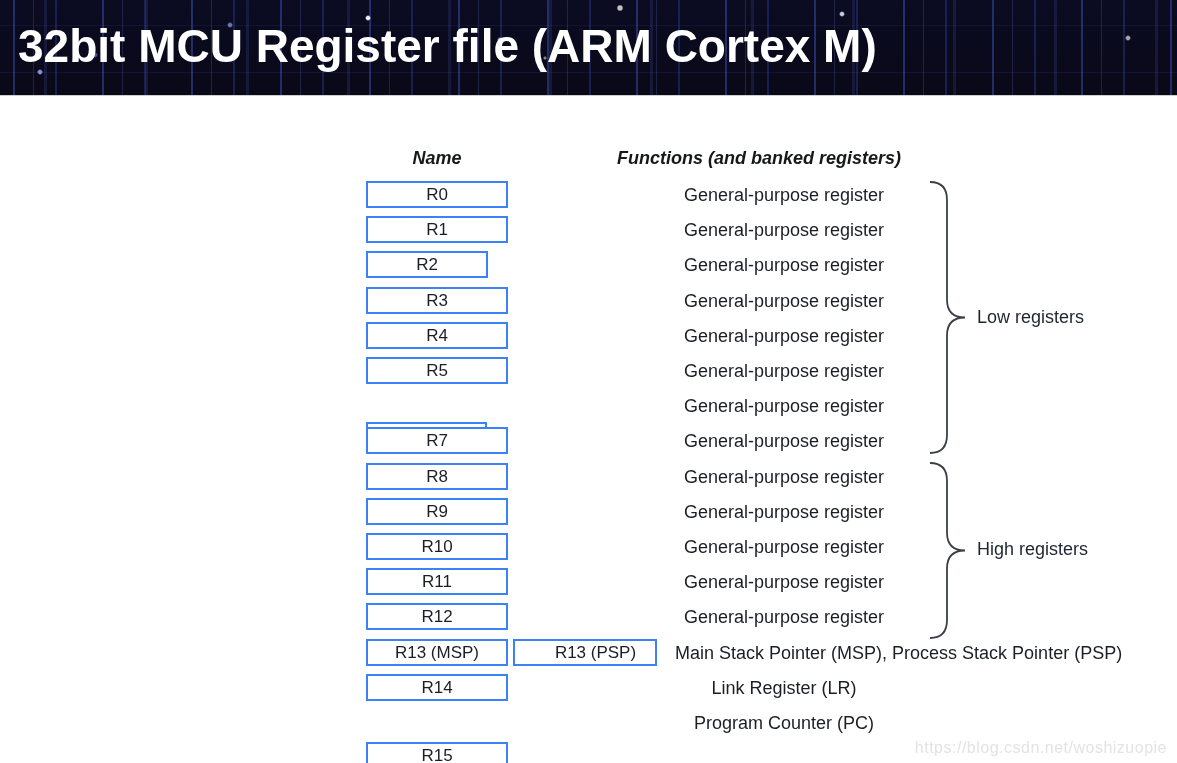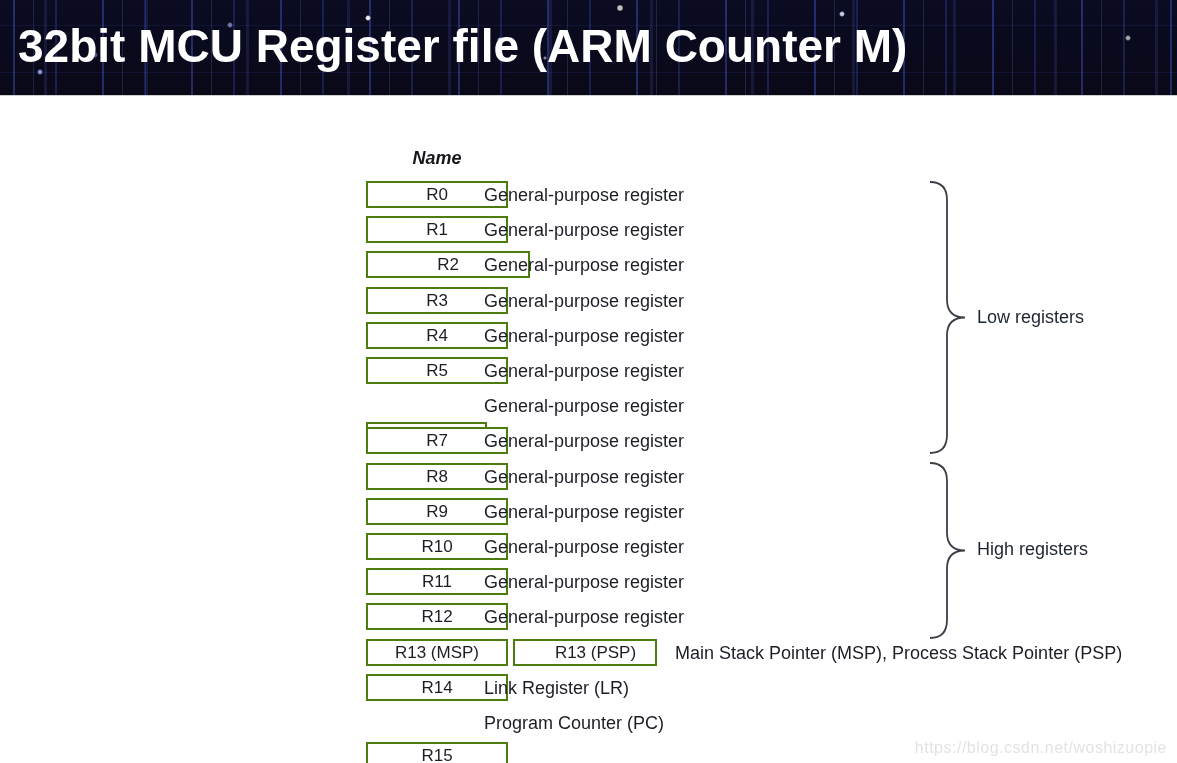--- a/index.html
+++ b/index.html
@@ -32,63 +32,64 @@
     white-space:nowrap;
   }
   .diagram{position:absolute;top:0;left:0;width:1177px;height:763px;border-radius:8px;}
   .col-header{
     position:absolute;font-size:18px;font-weight:700;font-style:italic;
     color:#16181c;text-align:center;white-space:nowrap;
   }
   .name-header{left:366px;width:142px;top:148px;}
   .fn-header{left:479px;width:560px;top:148px;}
   .reg-box{
-    position:absolute;height:27px;border:2px solid #4d7c0f;background:#ffffff;
+    position:absolute;height:27px;border:2px solid #3b82f6;background:#ffffff;
     box-sizing:border-box;display:flex;align-items:center;justify-content:center;
   }
   .reg-name{
     font-size:17px;color:#1c1e26;line-height:1;white-space:nowrap;
   }
   .fn-label{
     position:absolute;height:27px;line-height:28px;font-size:18px;color:#1c1e26;
-    white-space:nowrap;
+    text-align:center;white-space:nowrap;
   }
   .fn-label.left{text-align:left;}
   .brace-svg{position:absolute;left:918px;top:175px;width:60px;height:480px;}
   .brace-svg path{fill:none;stroke:#3b3f48;stroke-width:1.8px;}
   .group-label{
     position:absolute;left:977px;font-size:18px;color:#1d2630;white-space:nowrap;
   }
   .group-label.low{top:307px;}
   .group-label.high{top:539px;}
   .watermark{
     position:absolute;right:10px;bottom:6px;font-size:16px;color:#e3e3e3;
     letter-spacing:0.5px;white-space:nowrap;
   }
 </style>
 </head>
 <body>
 
 <div class="banner">
-  <div class="banner-title">32bit MCU Register file (ARM Counter M)</div>
+  <div class="banner-title">32bit MCU Register file (ARM Cortex M)</div>
 </div>
 
 <div class="diagram">
   <div class="col-header name-header">Name</div>
+  <div class="col-header fn-header">Functions (and banked registers)</div>
 
   <div id="rows">
       <div class="reg-box" style="top: 181px; left: 366px; width: 142px;">
         <span class="reg-name">R0</span>
       </div>
       <div class="fn-label" style="top: 181px; left: 484px; width: 600px;">General-purpose register</div>
       <div class="reg-box" style="top: 216px; left: 366px; width: 142px;">
         <span class="reg-name">R1</span>
       </div>
       <div class="fn-label" style="top: 216px; left: 484px; width: 600px;">General-purpose register</div>
-      <div class="reg-box" style="top: 251px; left: 366px; width: 164px;">
+      <div class="reg-box" style="top: 251px; left: 366px; width: 122px;">
         <span class="reg-name">R2</span>
       </div>
       <div class="fn-label" style="top: 251px; left: 484px; width: 600px;">General-purpose register</div>
       <div class="reg-box" style="top: 287px; left: 366px; width: 142px; justify-content: center;">
         <span class="reg-name">R3</span>
       </div>
       <div class="fn-label" style="top: 287px; left: 484px; width: 600px;">General-purpose register</div>
       <div class="reg-box" style="top: 322px; left: 366px; width: 142px;">
         <span class="reg-name">R4</span>
       </div>

